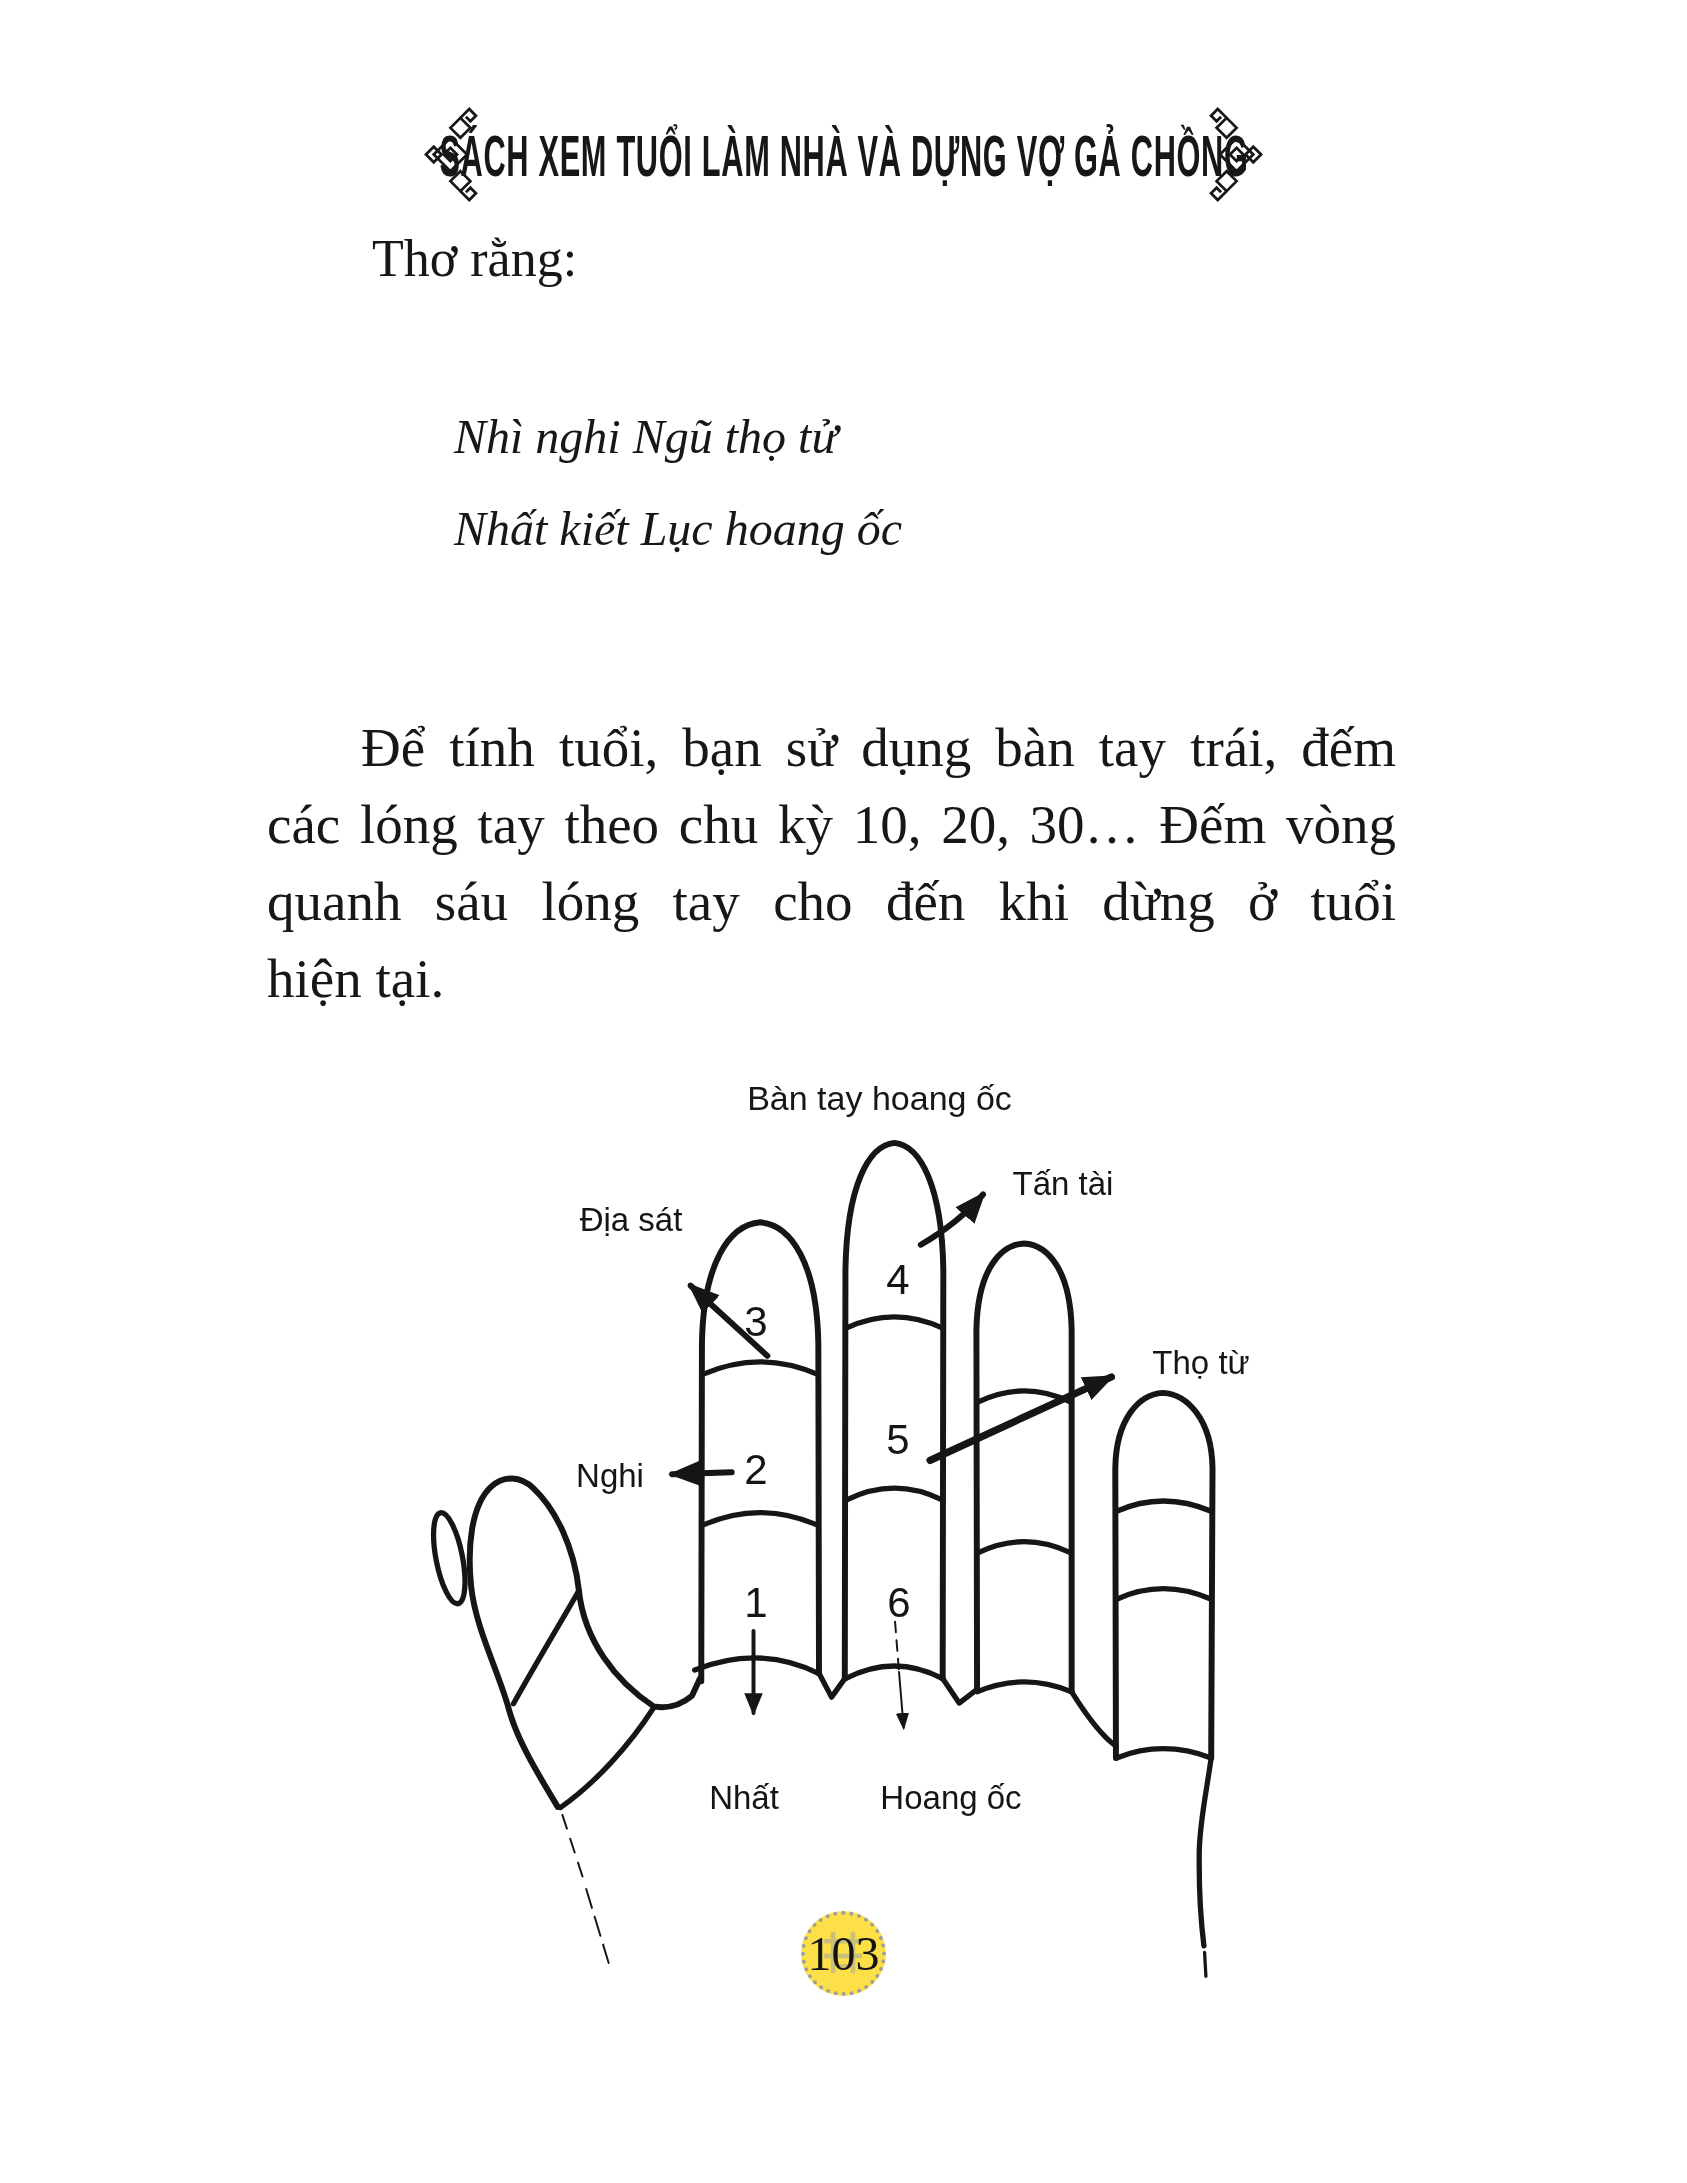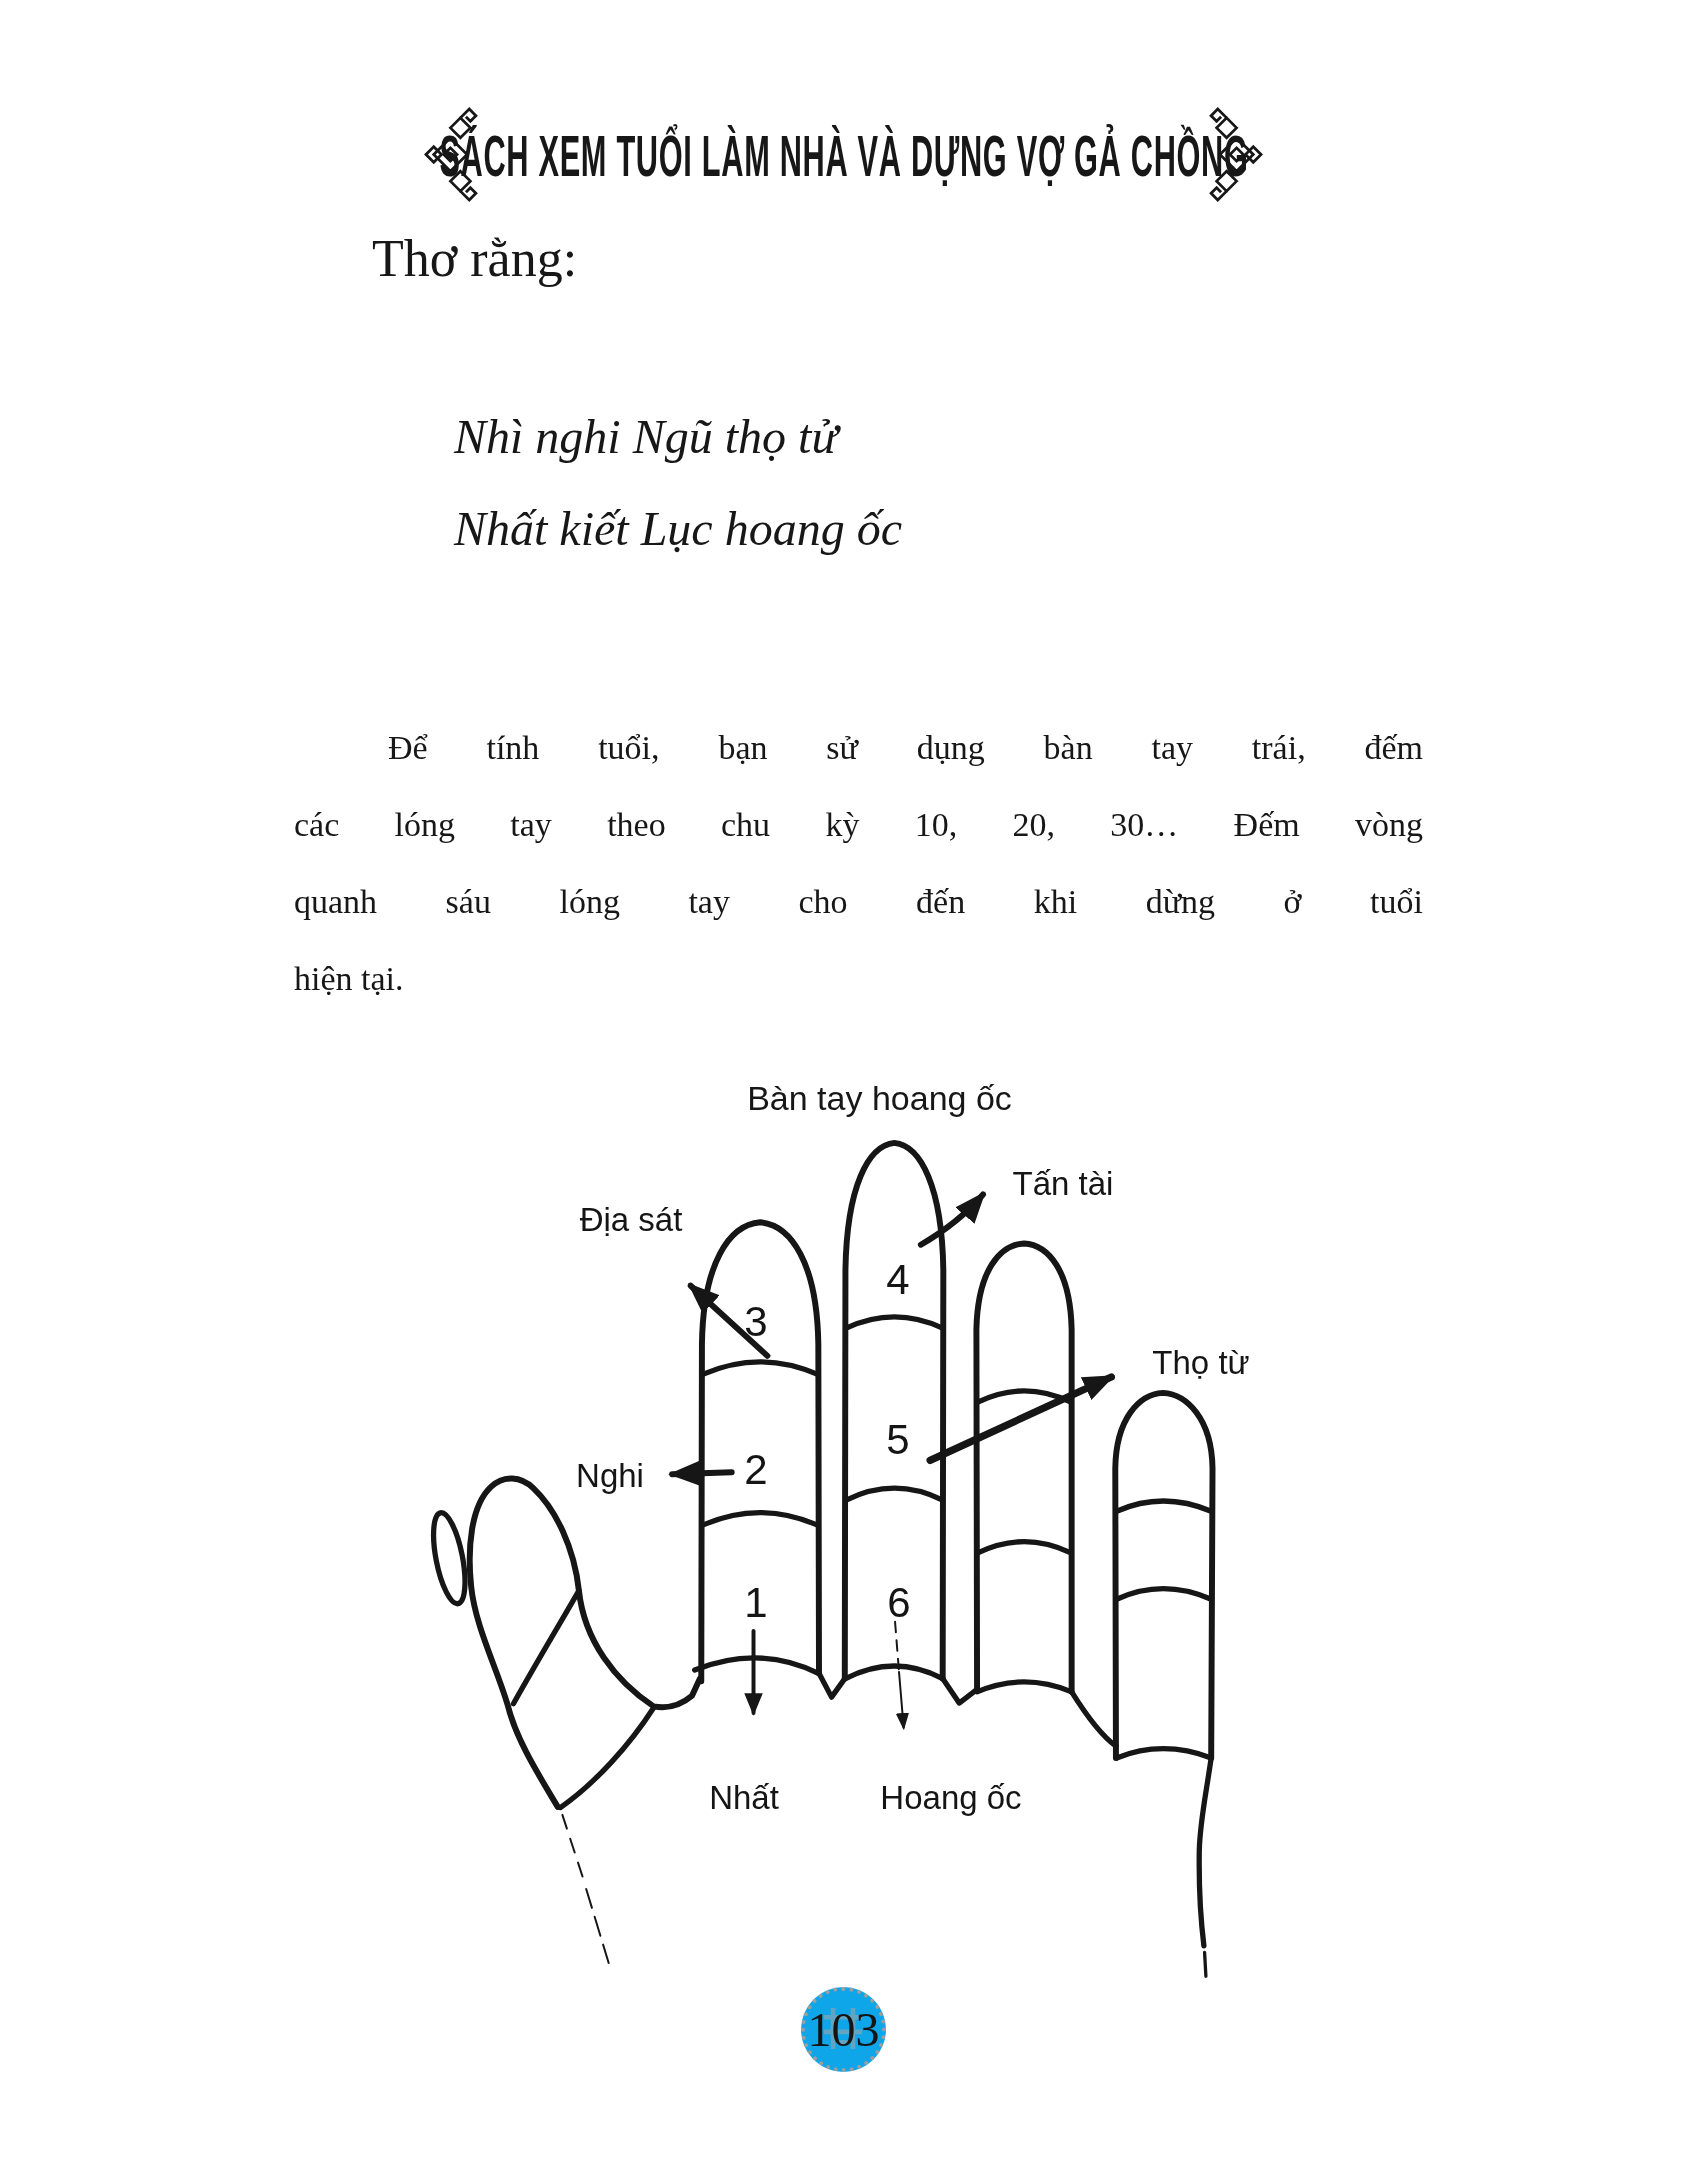--- a/index.html
+++ b/index.html
@@ -24,21 +24,21 @@
     font-family:"Liberation Sans", sans-serif; font-weight:700;
     font-size:58px; letter-spacing:1.3px; color:#171717;
   }
 
   
   .tho-rang { position:absolute; left:372px; top:229px; font-size:52px; }
   .poem-line { position:absolute; left:454px; font-style:italic; font-size:48px; white-space:nowrap; }
   .poem-1 { top:316px; } .poem-2 { top:409px; } .poem-3 { top:501px; }
   .section-heading { position:absolute; left:380px; top:627px; font-weight:700; font-size:52px; white-space:nowrap; }
 
-  .paragraph { position:absolute; left:294px; top:709px; width:1129px; font-size:34px; line-height:77px; }
+  .paragraph { position:absolute; left:267px; top:709px; width:1129px; font-size:55px; line-height:77px; }
   .par-line { text-align:justify; text-align-last:justify; }
   .par-line.first { text-indent:94px; }
   .par-line.last { text-align-last:left; }
 
   
   .diagram { position:absolute; left:397px; top:1045px; width:926px; height:959px; }
   .diagram svg.hand { position:absolute; left:0; top:0; }
   .dlabel {
     position:absolute; width:212px; text-align:center;
     font-family:"Liberation Sans", sans-serif; font-size:33px; color:#151515; white-space:nowrap;
@@ -59,22 +59,22 @@
   .lbl-hoang-oc { left:448px;  top:734px; }
   .num-3 { left:326px; top:253px; }
   .num-2 { left:326px; top:401px; }
   .num-1 { left:326px; top:534px; }
   .num-4 { left:468px; top:211px; }
   .num-5 { left:468px; top:371px; }
   .num-6 { left:469px; top:534px; }
 
   
   .medallion {
-    position:absolute; left:801px; top:1987px; width:85px; height:85px;
-    border-radius:50%; background:#0ea5e9; border:4.6px dotted #9e9e9e; box-sizing:border-box;
+    position:absolute; left:801px; top:1911px; width:85px; height:85px;
+    border-radius:50%; background:#fde047; border:4.6px dotted #9e9e9e; box-sizing:border-box;
     display:flex; align-items:center; justify-content:center;text-align:center;
   }
   .medallion-motif { position:absolute; left:16px; top:13.2px; opacity:0.55; }
   .page-number { position:relative; font-size:48px; color:#141414; z-index:2; }
 </style>
 </head>
 <body>
 
 <div class="page">
 

